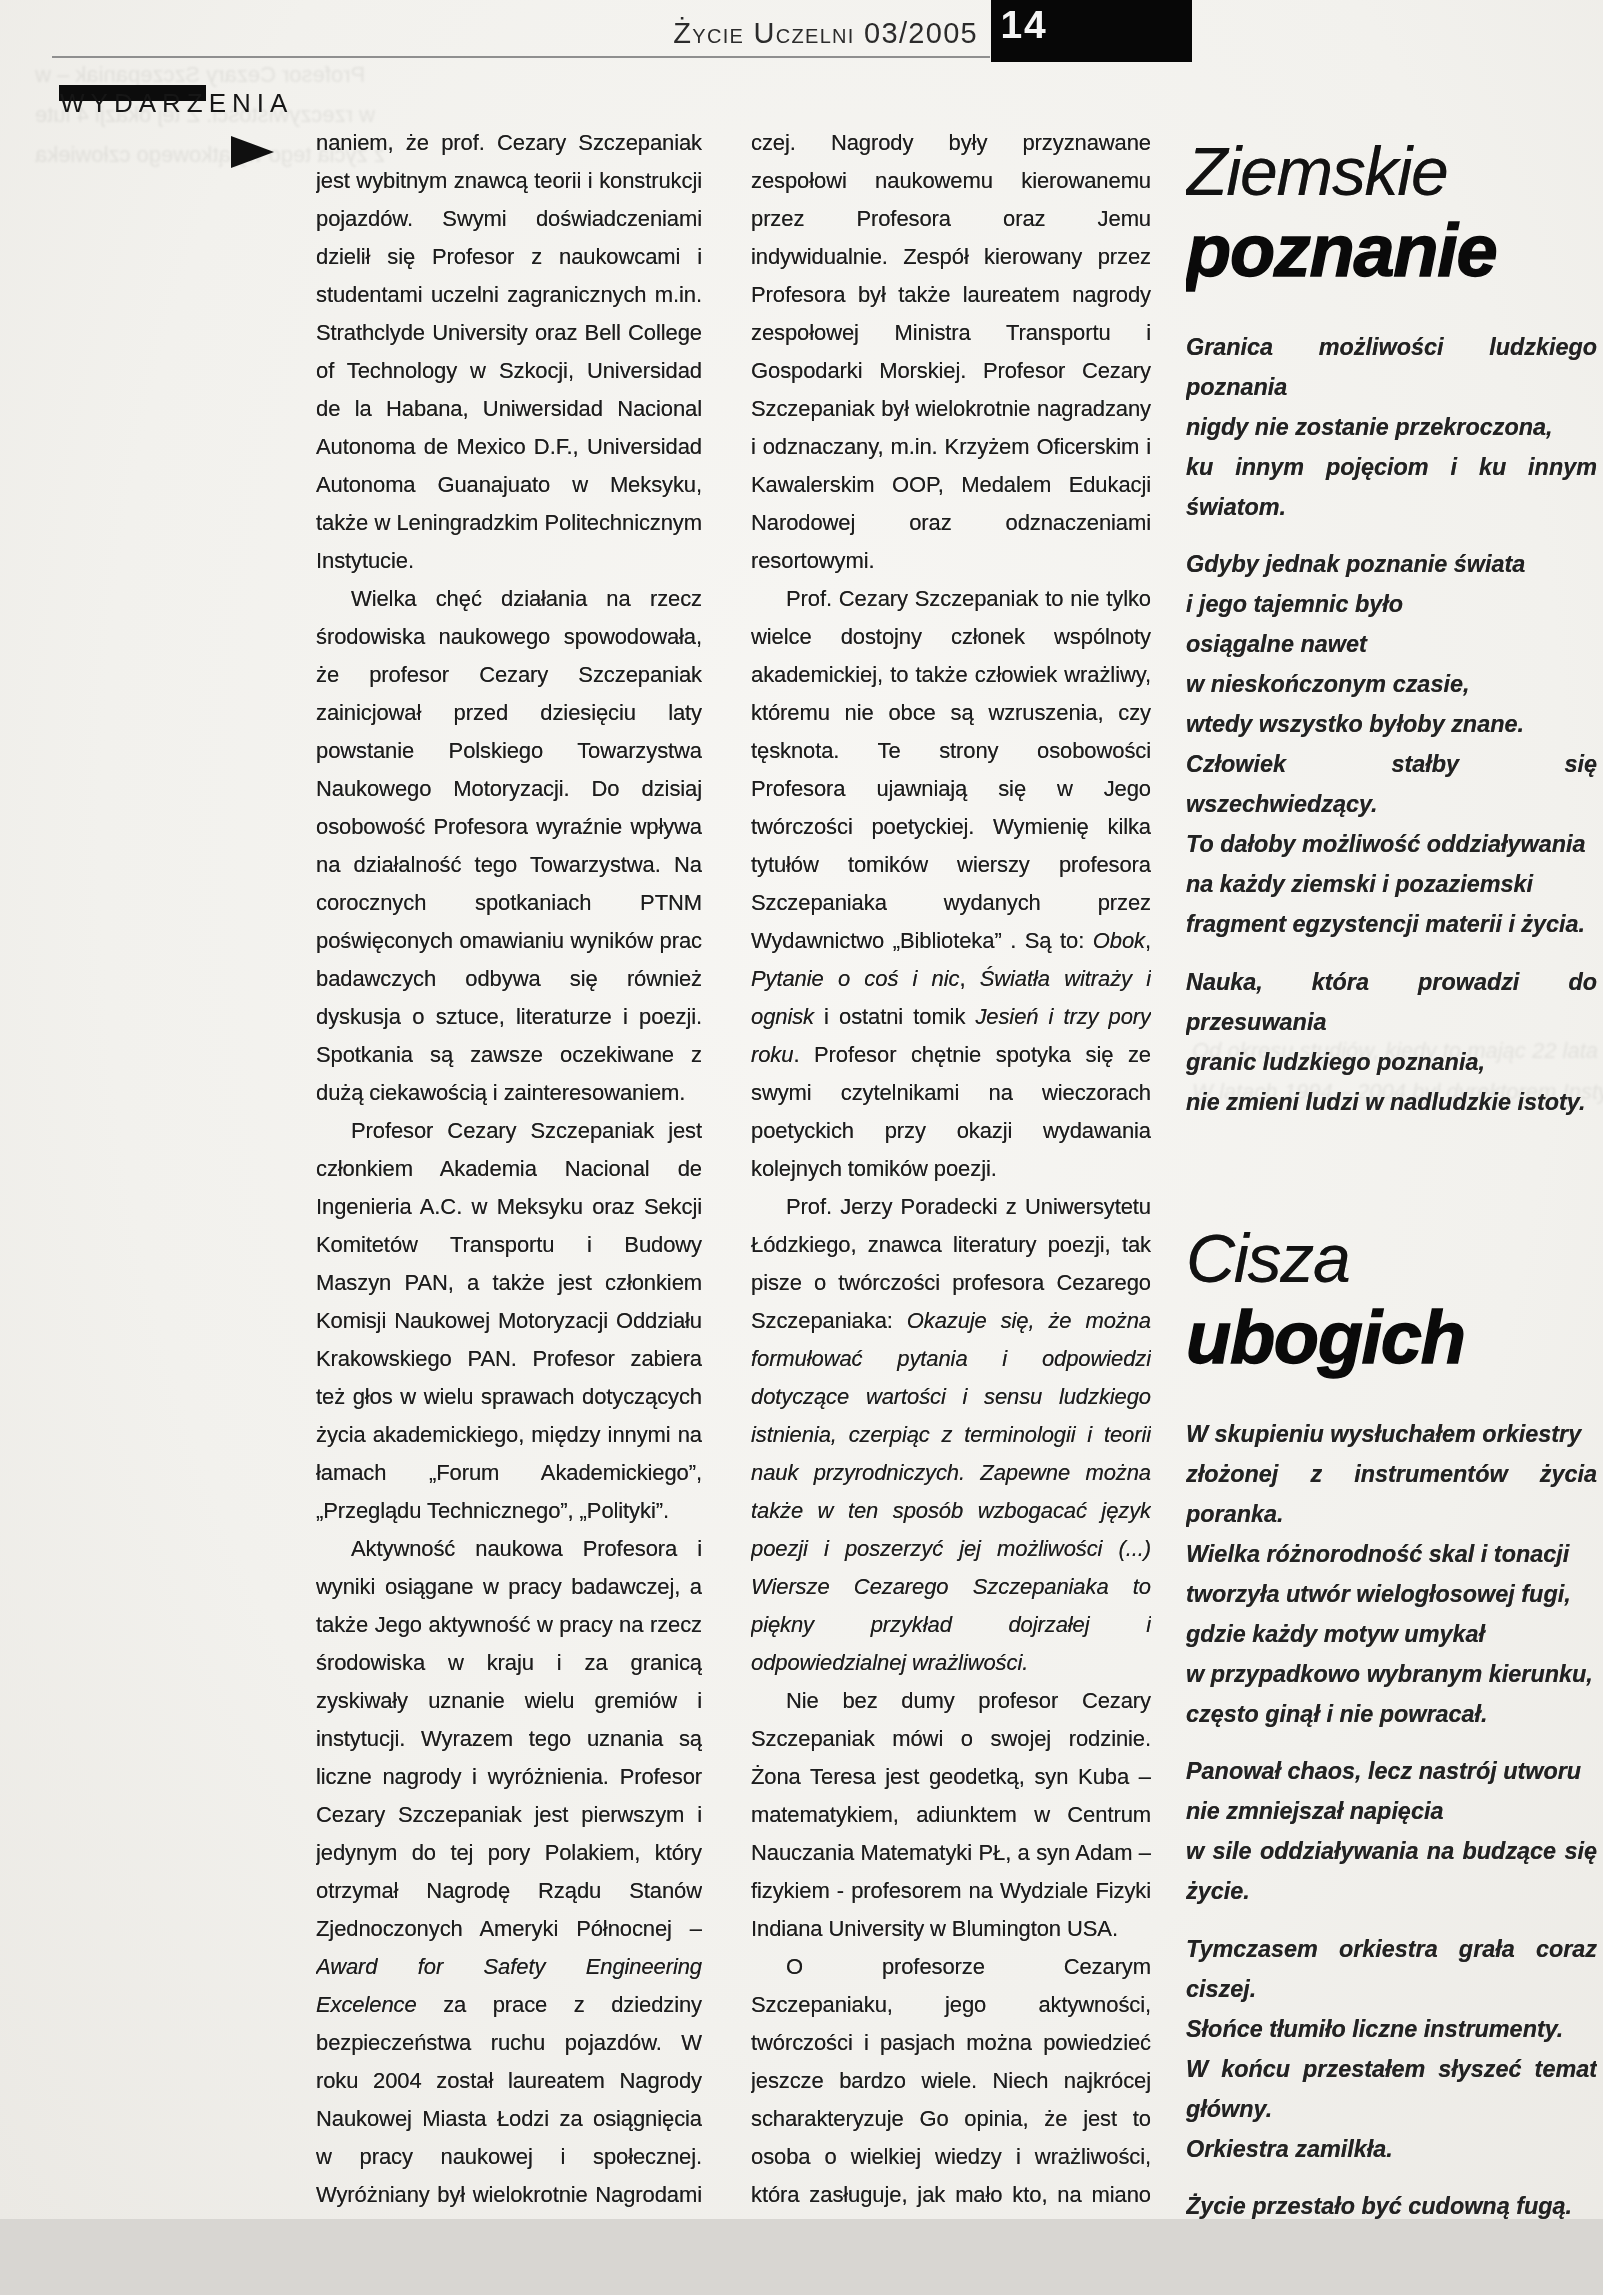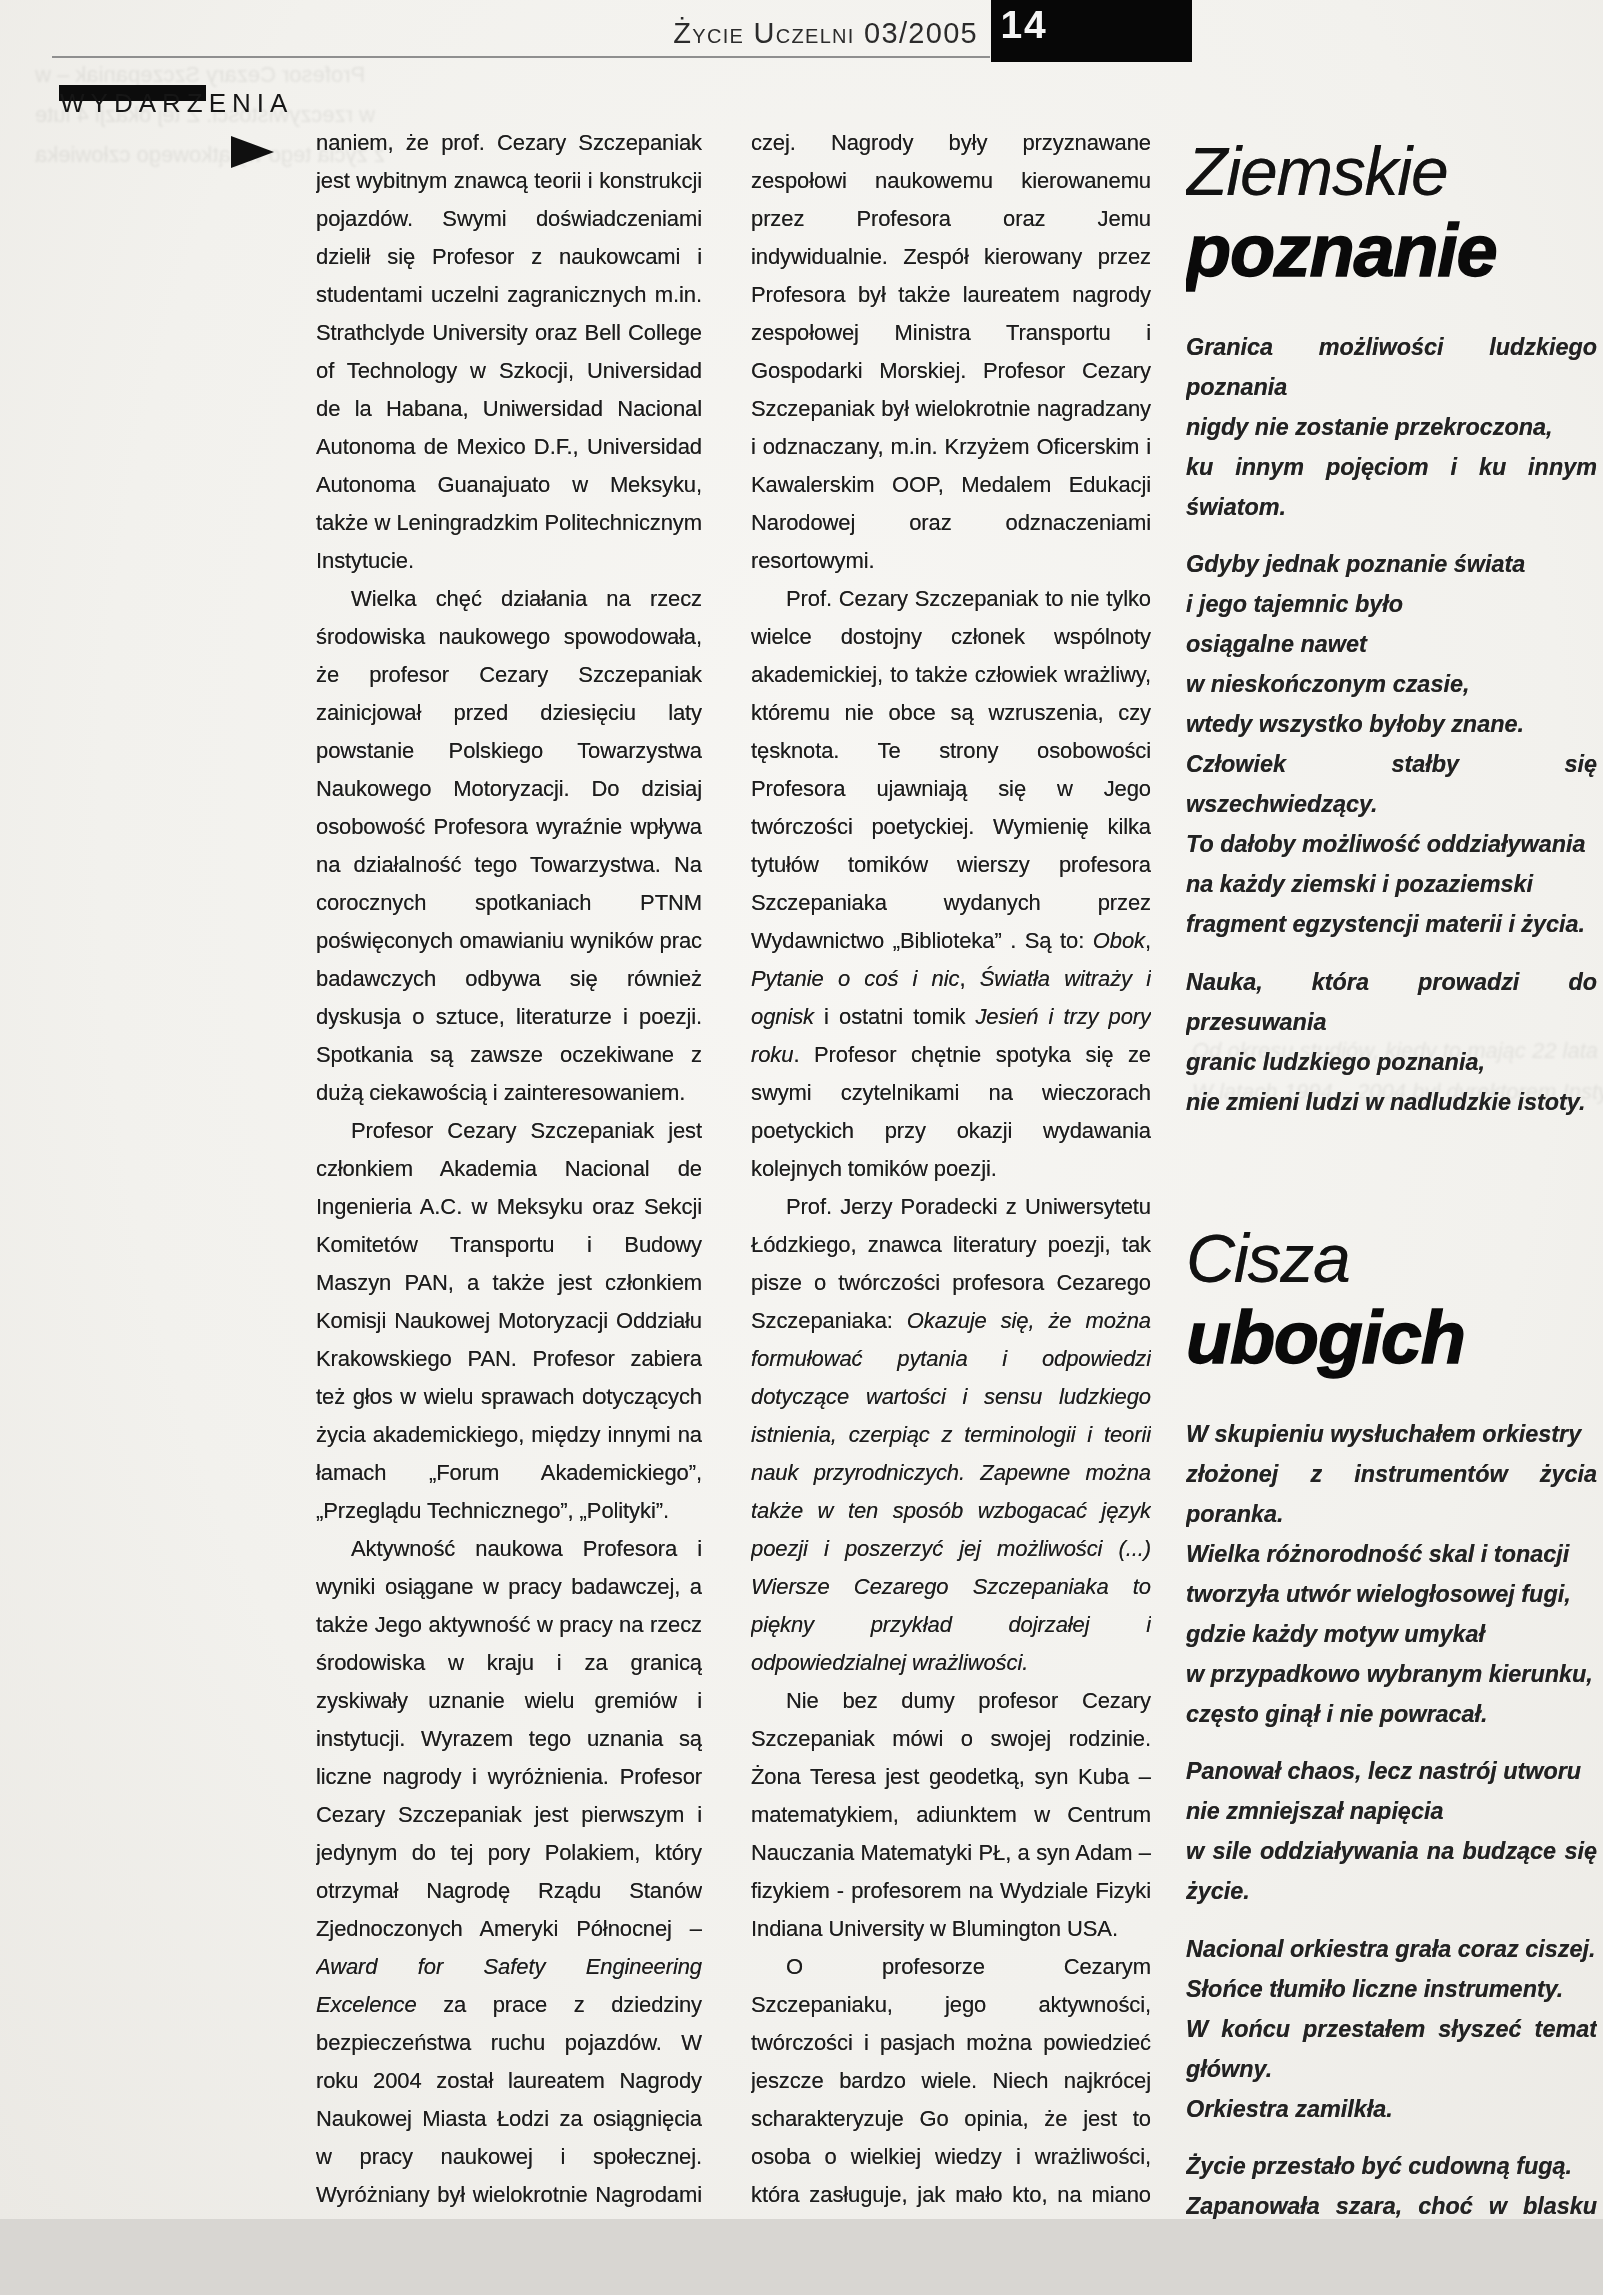--- a/index.html
+++ b/index.html
@@ -137,21 +137,21 @@
               <div class="verse">gdzie każdy motyw umykał</div>
               <div class="verse">w przypadkowo wybranym kierunku,</div>
               <div class="verse">często ginął i nie powracał.</div>
             </div>
             <div class="stanza">
               <div class="verse">Panował chaos, lecz nastrój utworu</div>
               <div class="verse">nie zmniejszał napięcia</div>
               <div class="verse">w sile oddziaływania na budzące się życie.</div>
             </div>
             <div class="stanza">
-              <div class="verse">Nacional orkiestra grała coraz ciszej.</div>
+              <div class="verse">Tymczasem orkiestra grała coraz ciszej.</div>
               <div class="verse">Słońce tłumiło liczne instrumenty.</div>
               <div class="verse">W końcu przestałem słyszeć temat główny.</div>
               <div class="verse">Orkiestra zamilkła.</div>
             </div>
             <div class="stanza">
               <div class="verse">Życie przestało być cudowną fugą.</div>
               <div class="verse">Zapanowała szara, choć w blasku słońca,</div>
               <div class="verse">Codzienna rzeczywistość.</div>
               <div class="verse">Cisza ubogich.</div>
             </div>

